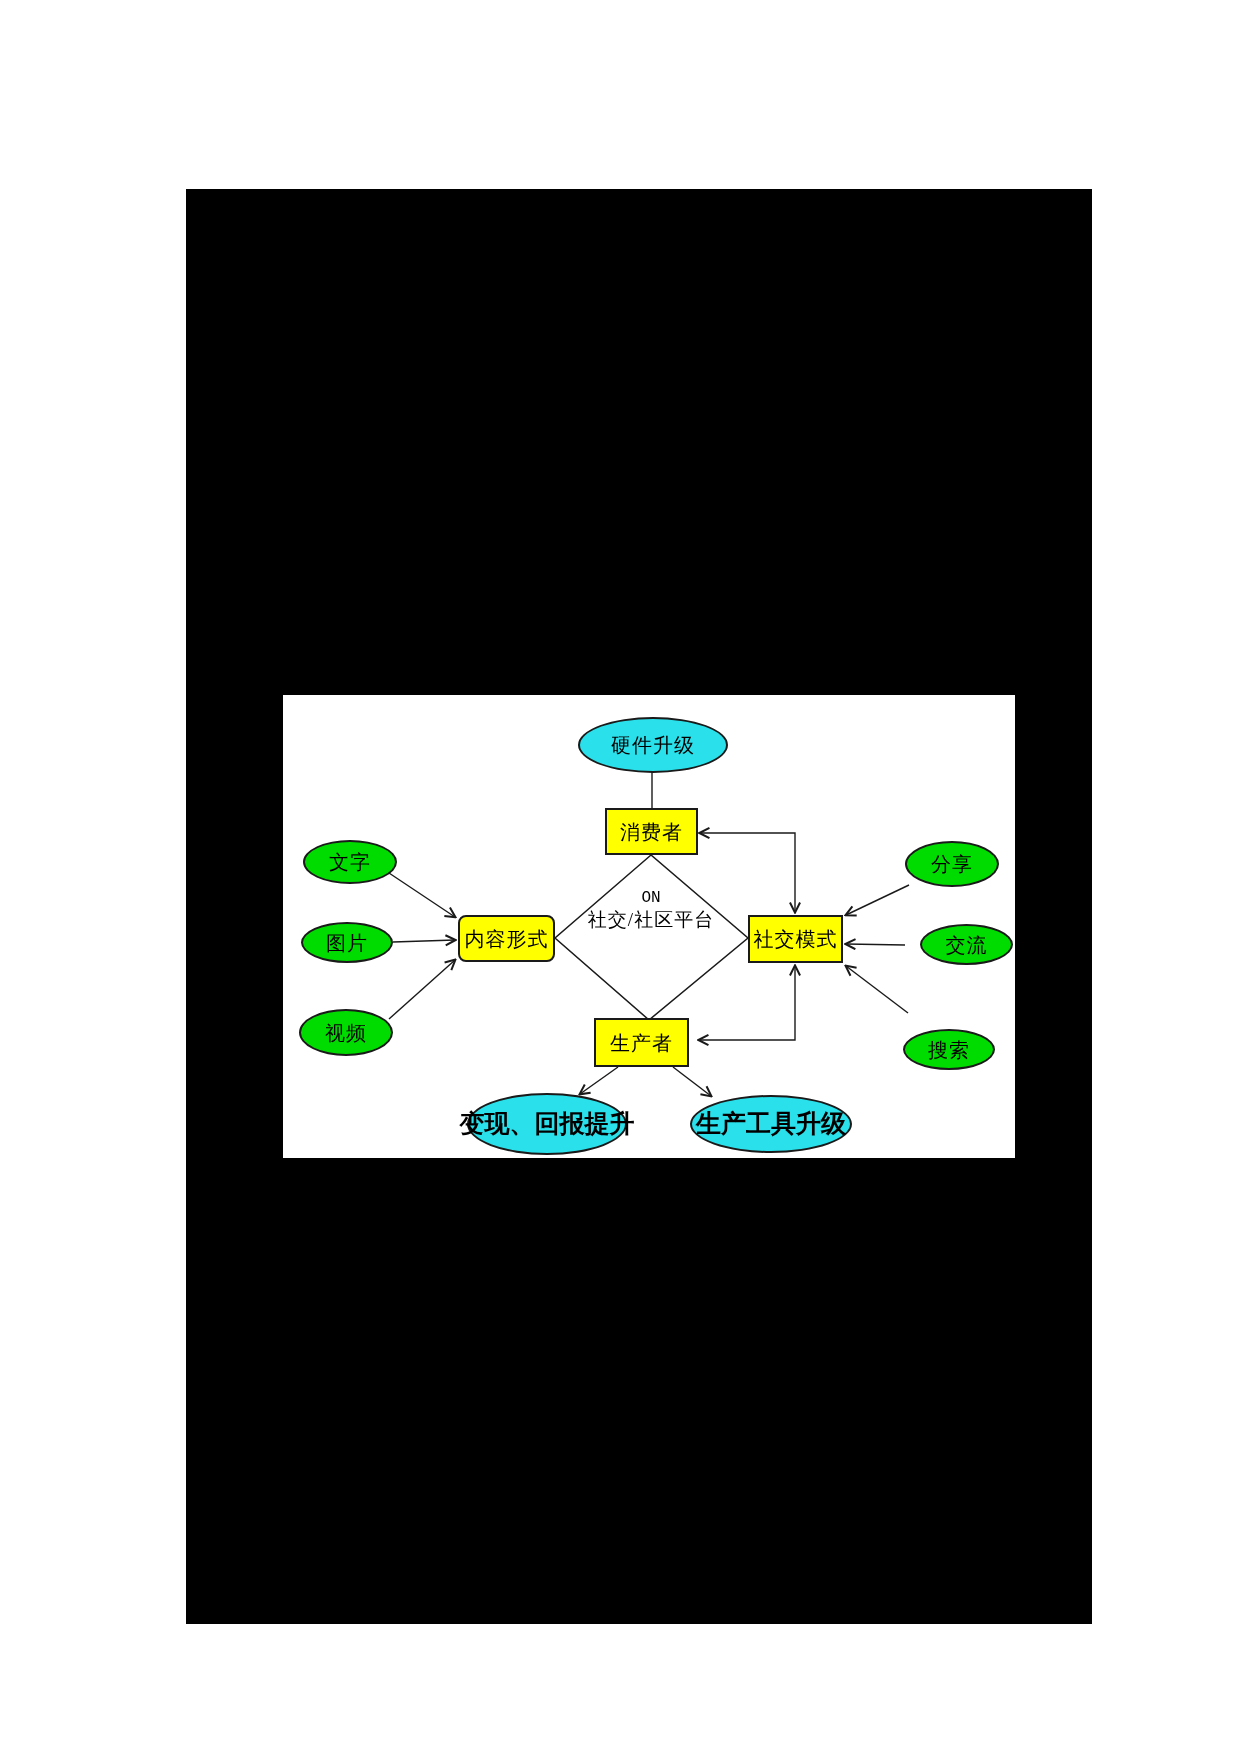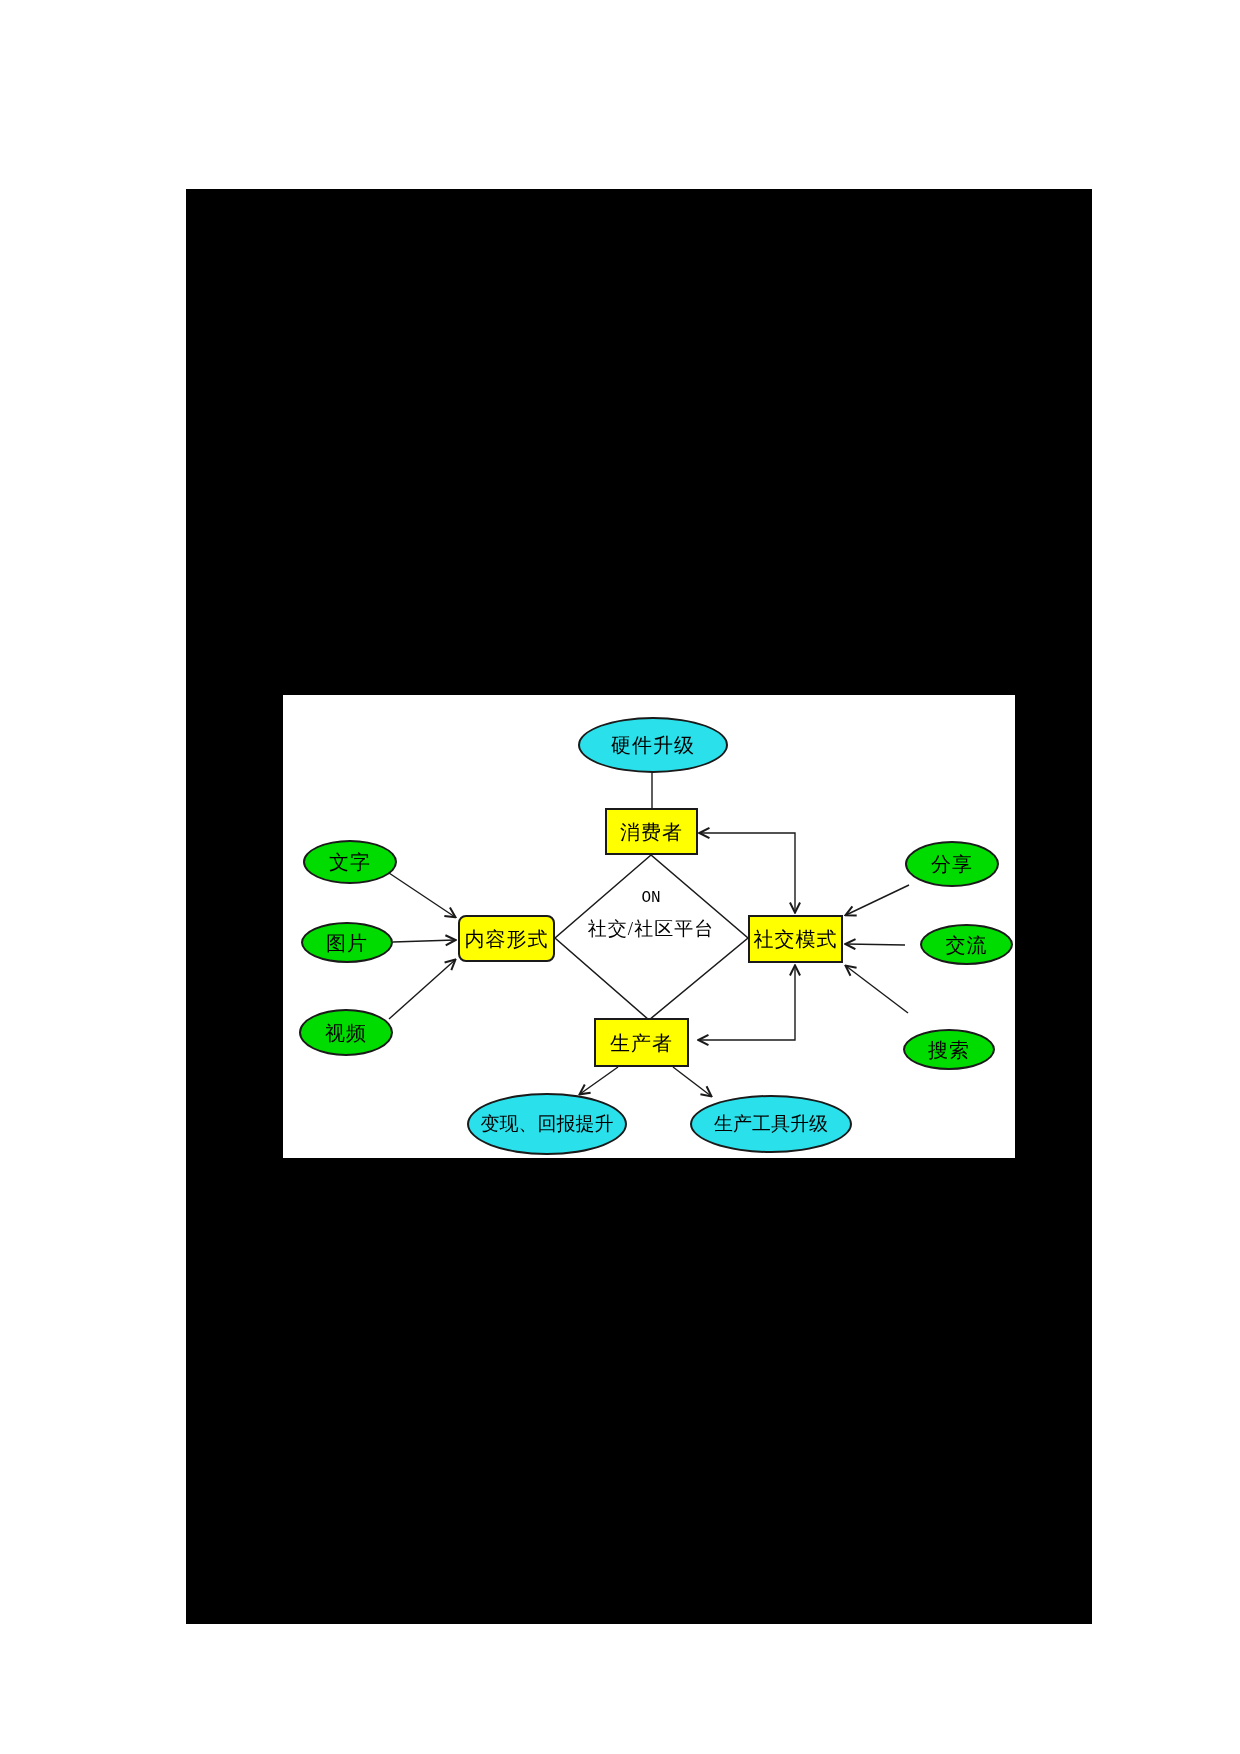--- a/index.html
+++ b/index.html
@@ -24,24 +24,24 @@
   .rect-node{
     background:var(--c-box,#ffff00);
     border:2.5px solid var(--c-line,#1a1a1a);
   }
   .ellipse-node{
     border-radius:50%;
     border:2px solid var(--c-line,#1a1a1a);
   }
   .green{background:var(--c-attribute,#00dc00);}
   .cyan{background:var(--c-outcome,#2ae0ea);}
-  .small-text{font-size:19px;letter-spacing:0;}
+  .small-text{font-size:25px;letter-spacing:0;font-weight:bold;}
   .diamond-label{
     position:absolute;left:270px;top:194px;width:196px;
-    display:flex;flex-direction:column;align-items:center;gap:9px;
+    display:flex;flex-direction:column;align-items:center;gap:0;
     font-size:19px;letter-spacing:1px;
   }
   .diamond-label .on-line{font-size:16px;font-family:"Liberation Mono","DejaVu Sans Mono",monospace;letter-spacing:0;}
 </style>
 </head>
 <body>
 
 <div class="page-black">
   <div class="canvas-white">
 

